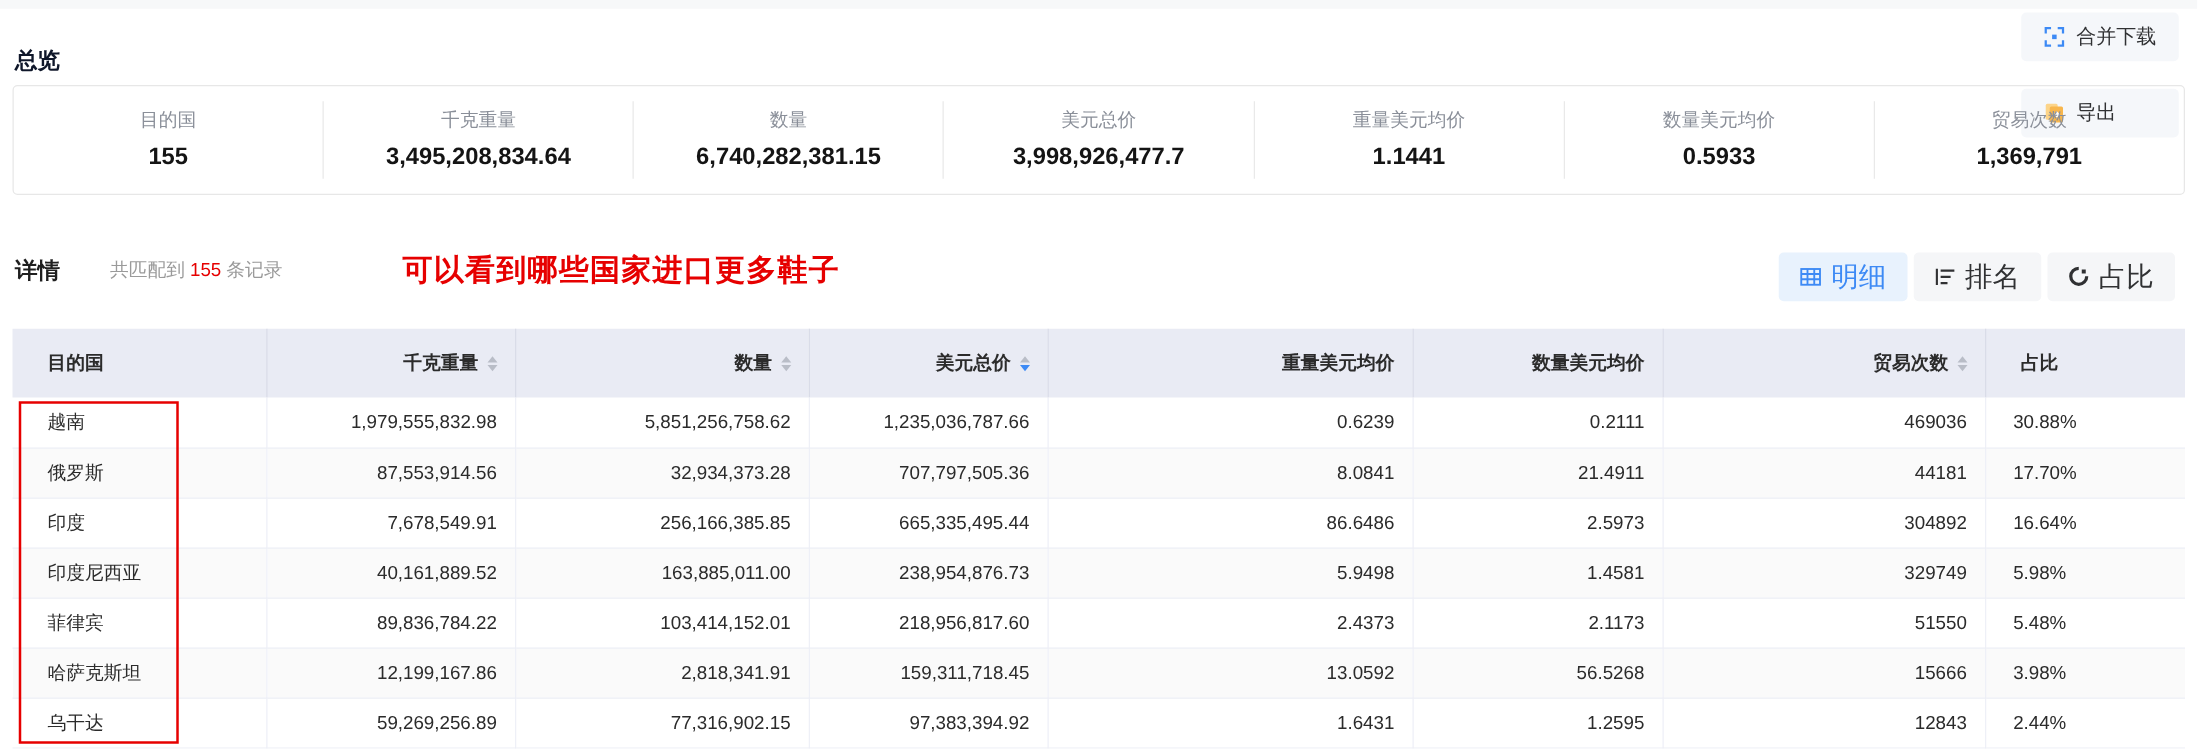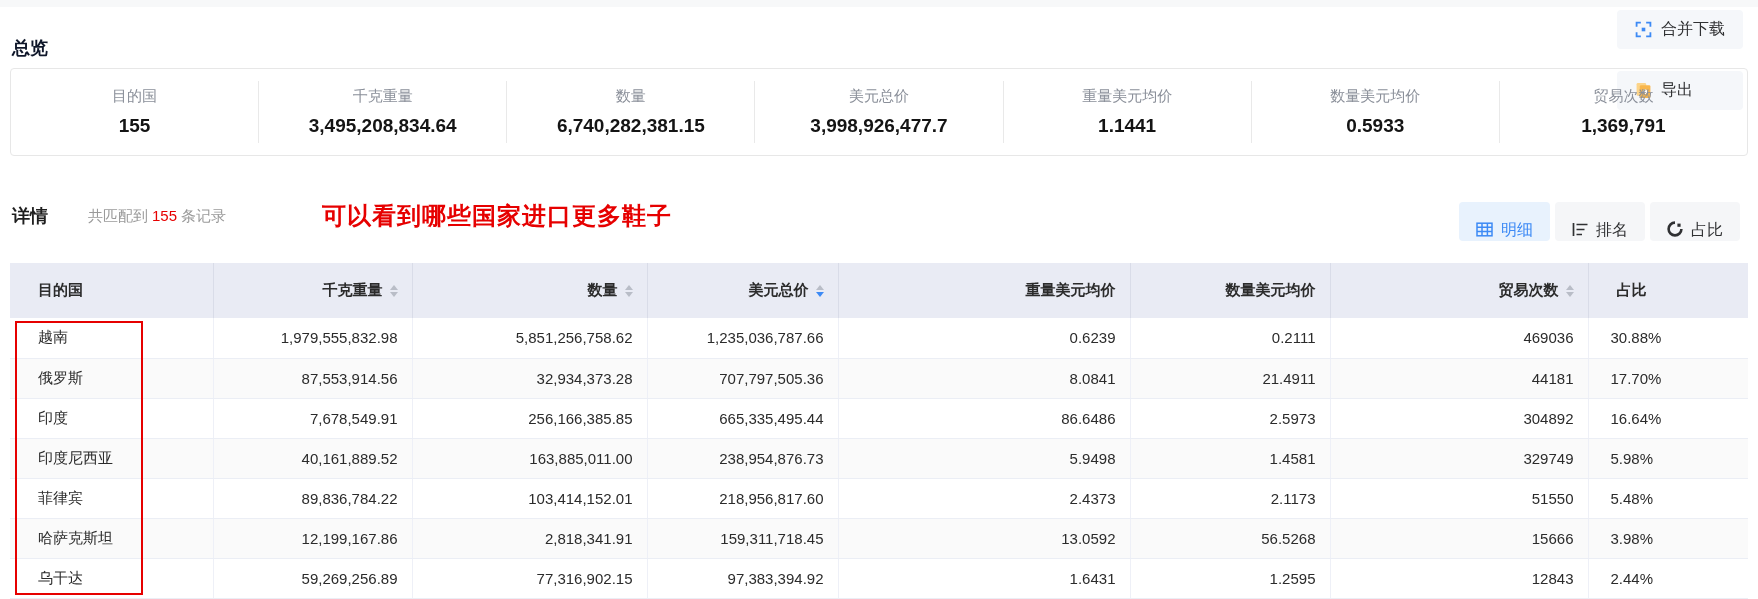--- a/index.html
+++ b/index.html
@@ -25,22 +25,22 @@
   .stat-value { font-size:19px; font-weight:bold; color:#141414; }
 
   
   .details-bar { position:absolute; left:12px; top:200px; display:flex; align-items:center;gap:24px; }
   .details-title { font-size:18px; font-weight:bold; color:#1f1f1f; }
   .match-text { margin-left:16px; font-size:15px; color:#9a9a9a; }
   .match-count { color:#e60000; margin:0 4px; }
   .annotation-text { margin-left:72px; font-size:24px; font-weight:bold; color:#e60000; letter-spacing:1px; }
 
   .view-switch { position:absolute; top:202px; right:18px; display:flex; gap:5px; }
-  .view-btn { display:flex; align-items:flex-end; gap:8px; height:39px; padding:0 17px;
-              background:#f5f6f8; border:none; border-radius:4px; font-size:16px; color:#303133;
+  .view-btn { display:flex; align-items:center; gap:8px; height:39px; padding:0 17px;
+              background:#f5f6f8; border:none; border-radius:4px; font-size:22px; color:#303133;
               cursor:pointer; font-family:inherit; }
   .view-btn.active { background:#e8f2fd; color:#3d8af5; }
 
   
   .data-table { position:absolute; left:10px; top:263px; width:1738px; border-collapse:collapse; table-layout:fixed; }
   .data-table th { height:55px; background:#e9ebf4; font-size:15px; font-weight:bold; color:#2b2b2b;
                    padding:0 14px; vertical-align:middle; }
   .data-table th:not(:last-child) { border-right:1px solid #d9dce8; }
   .data-table td { height:40px; font-size:15px; color:#2b2b2b; padding:0 14px; vertical-align:middle;
                    border-bottom:1px solid #ebeef5; white-space:nowrap; overflow:hidden; }

